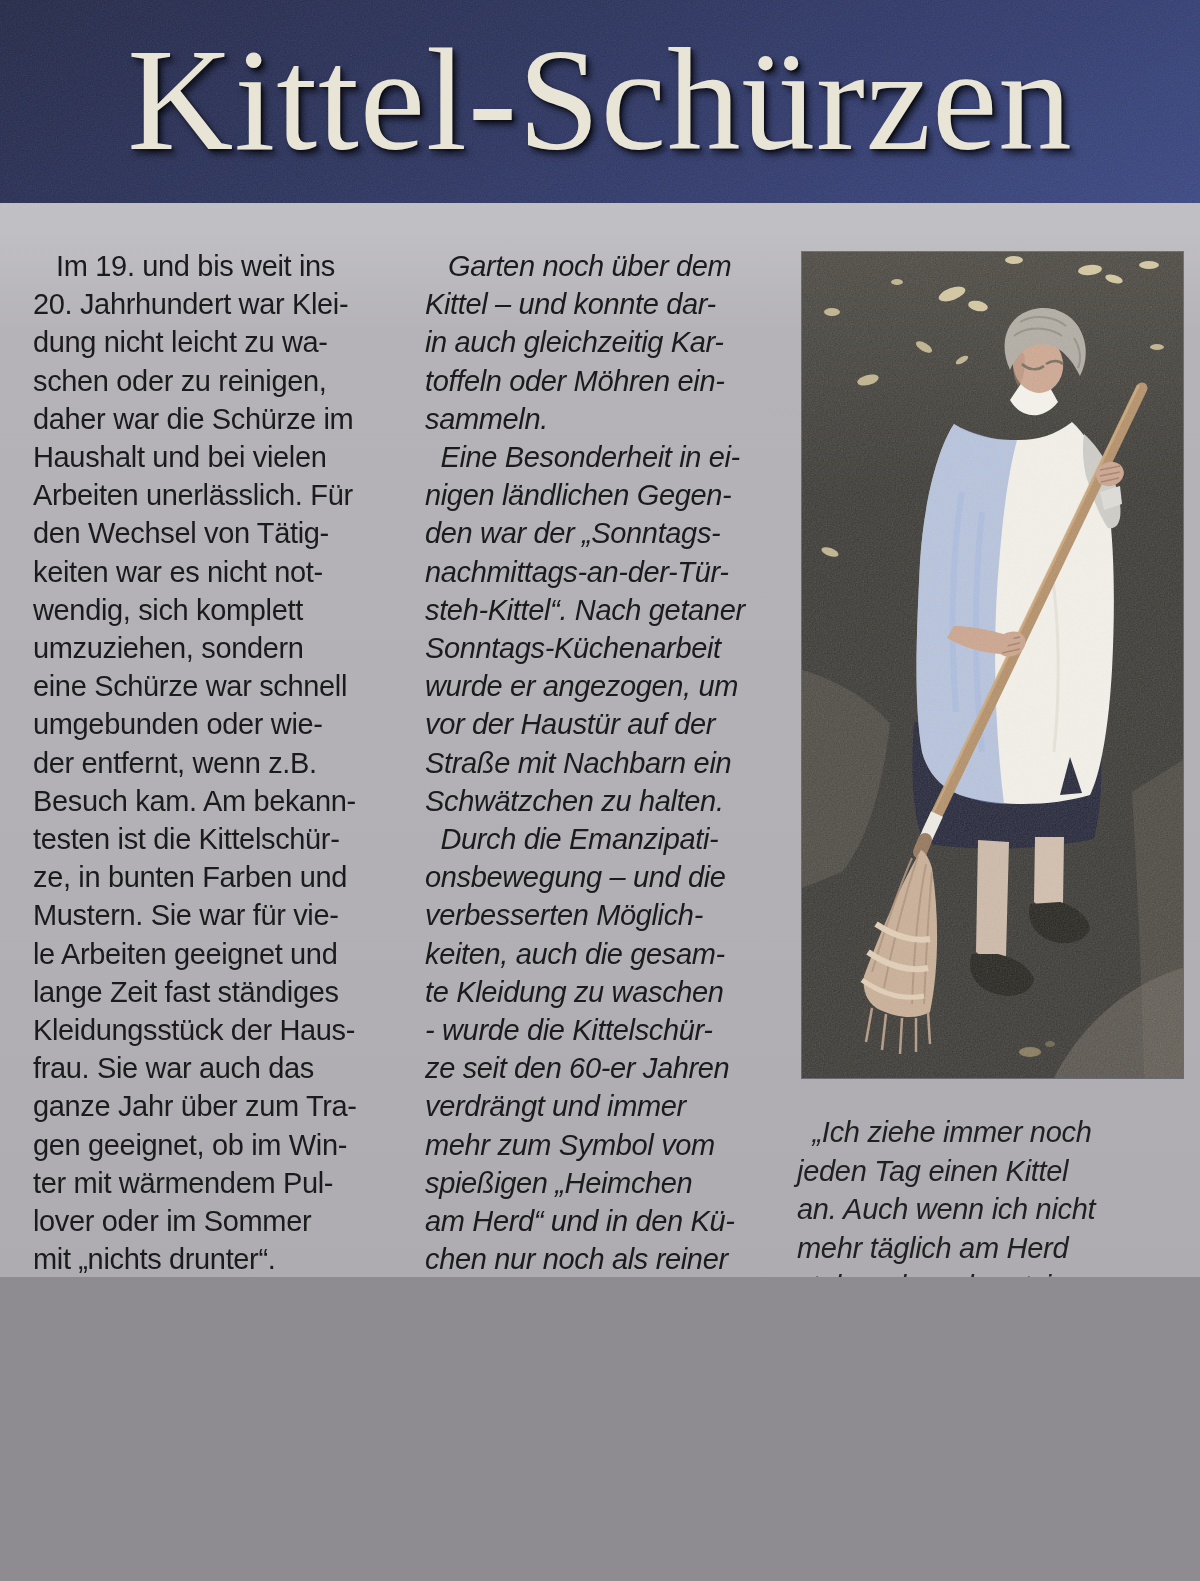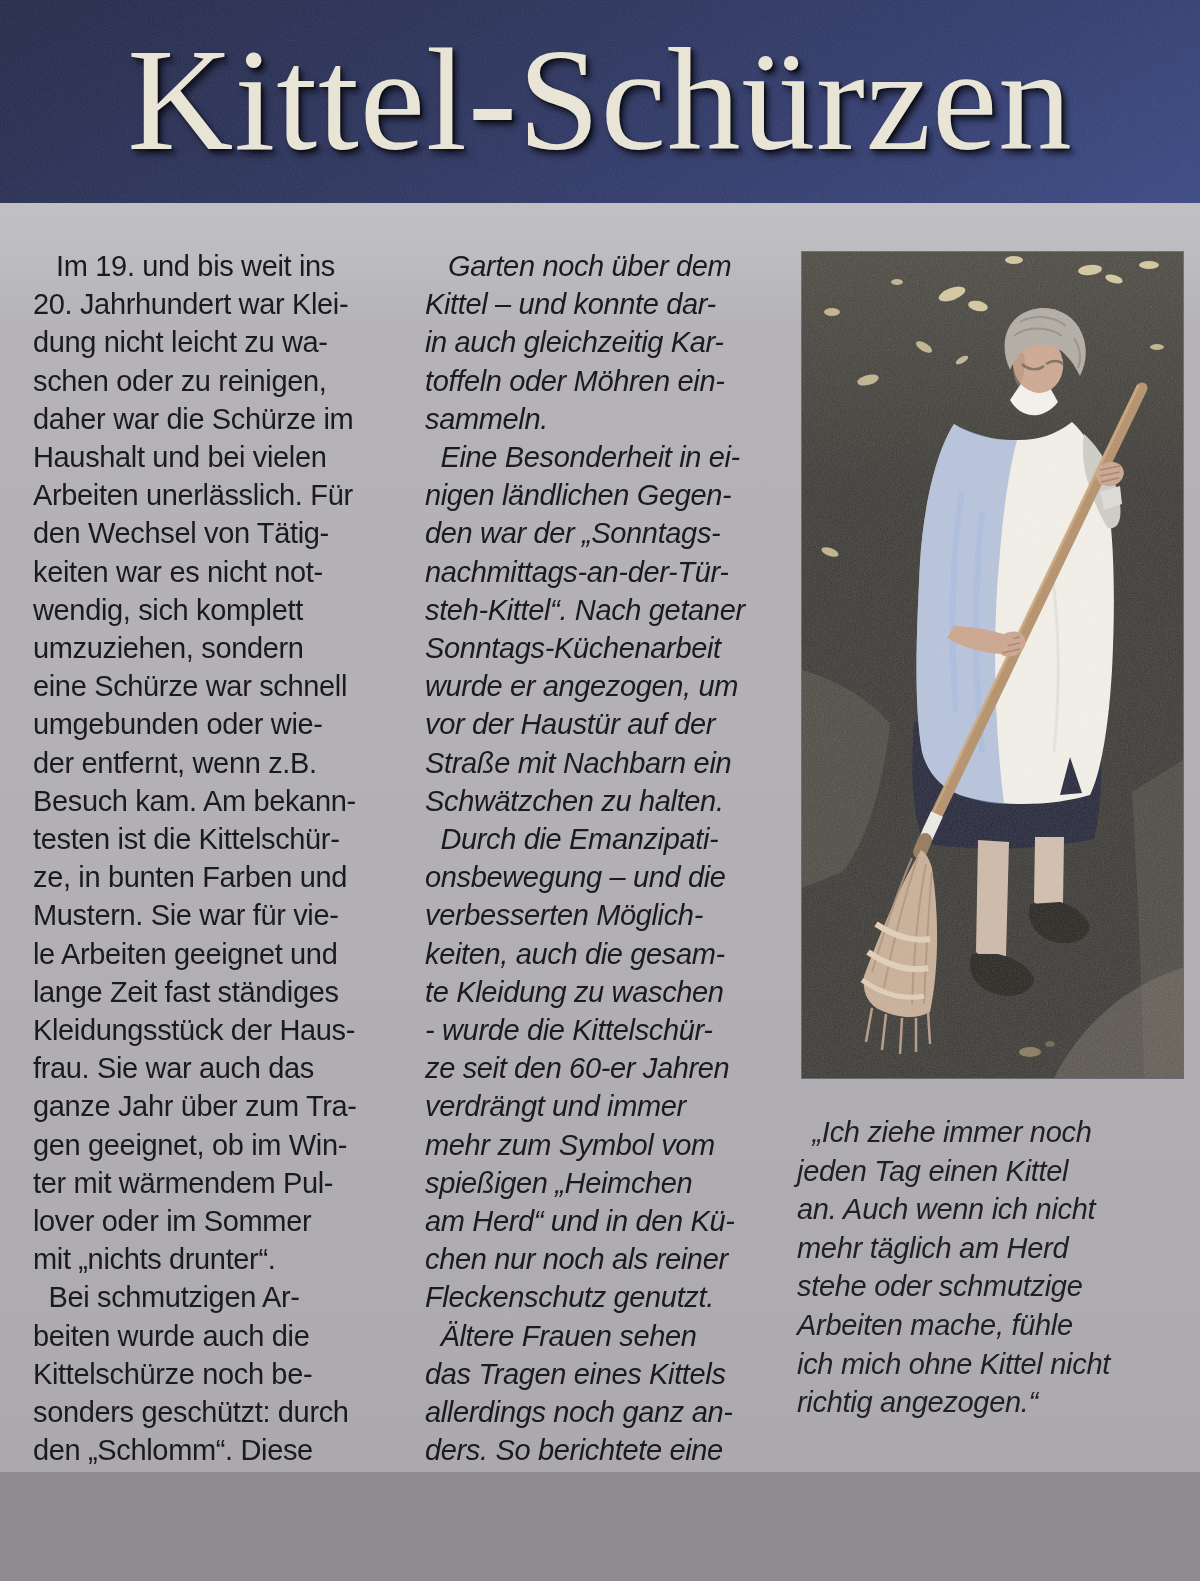--- a/index.html
+++ b/index.html
@@ -1,18 +1,18 @@
 <!DOCTYPE html>
 <html lang="de"><head>
 <meta charset="utf-8">
 <style>
   html,body{margin:0;padding:0;background:#8e8c91;}
   .page{
     position:relative;
-    width:1200px;height:1472px;
+    width:1200px;height:1277px;
     overflow:hidden;
     background:linear-gradient(180deg,#c3c2c7 0px,#c0bfc4 230px,#b5b3b8 330px,#b2b0b5 900px,#adabb0 1380px,#a8a6ab 1581px);
     font-family:"Liberation Sans",sans-serif;
   }
   .band{
     position:absolute;left:0;top:0;width:1200px;height:203px;
     background:linear-gradient(150deg,#191d3a 0%,#20274e 38%,#273061 68%,#313e78 100%);
   }
   .band svg.texture{position:absolute;left:0;top:0;display:block;}
   .title{

